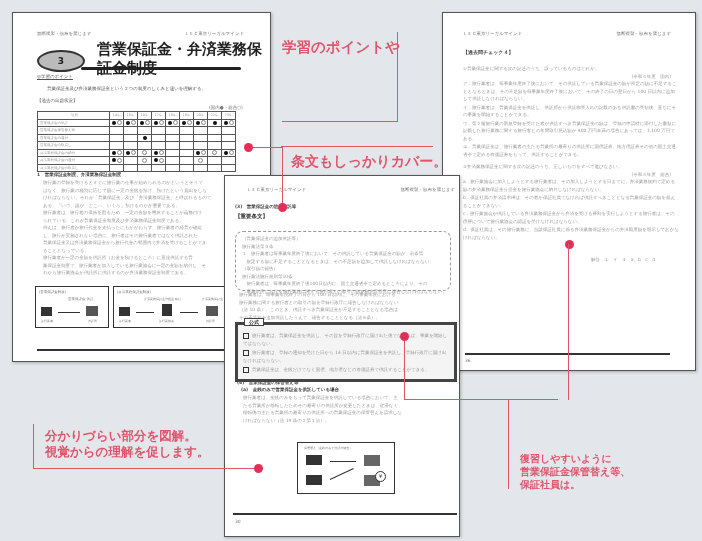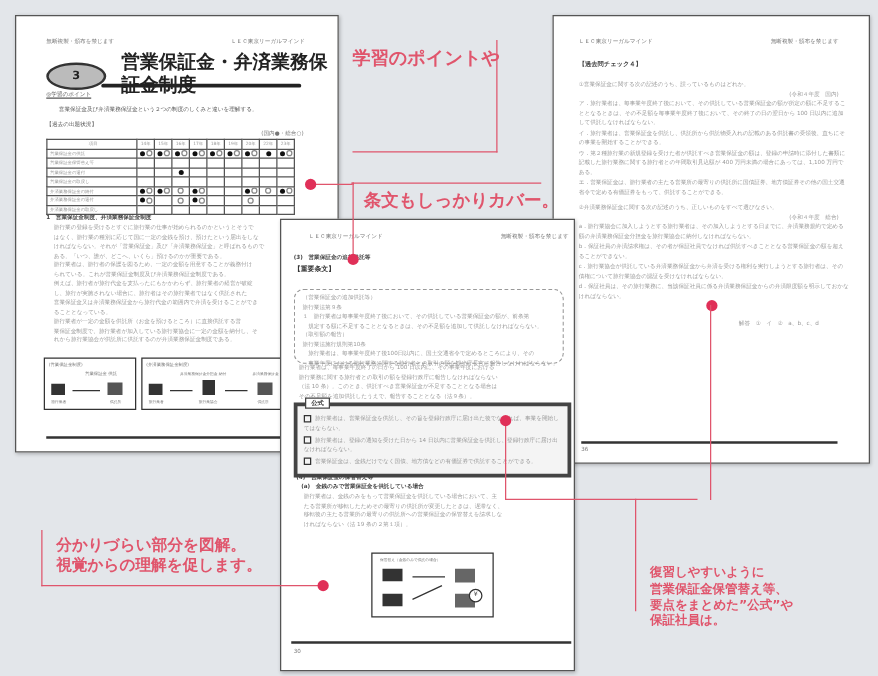--- a/index.html
+++ b/index.html
@@ -322,15 +322,14 @@
 
 <div class="dot" style="left:400px;top:332px;z-index:4;"></div>
 <div class="line" style="left:404px;top:336px;width:1px;height:64px;z-index:3;"></div>
 <div class="line" style="left:404px;top:399px;width:154px;height:1px;z-index:3;"></div>
 <div class="dot" style="left:565px;top:240px;z-index:3;"></div>
 <div class="line" style="left:568px;top:244px;width:1px;height:156px;z-index:3;"></div>
 <div class="line" style="left:508px;top:399px;width:1px;height:90px;z-index:3;"></div>
 <div class="callout" style="left:520px;top:405px;font-size:10px;z-index:3;margin-top:48px;">
   <div>復習しやすいように</div>
   <div>営業保証金保管替え等、</div>
-  <div>要点をまとめた”公式”や</div>
   <div>保証社員は。</div>
 </div>
 
 </body></html>

